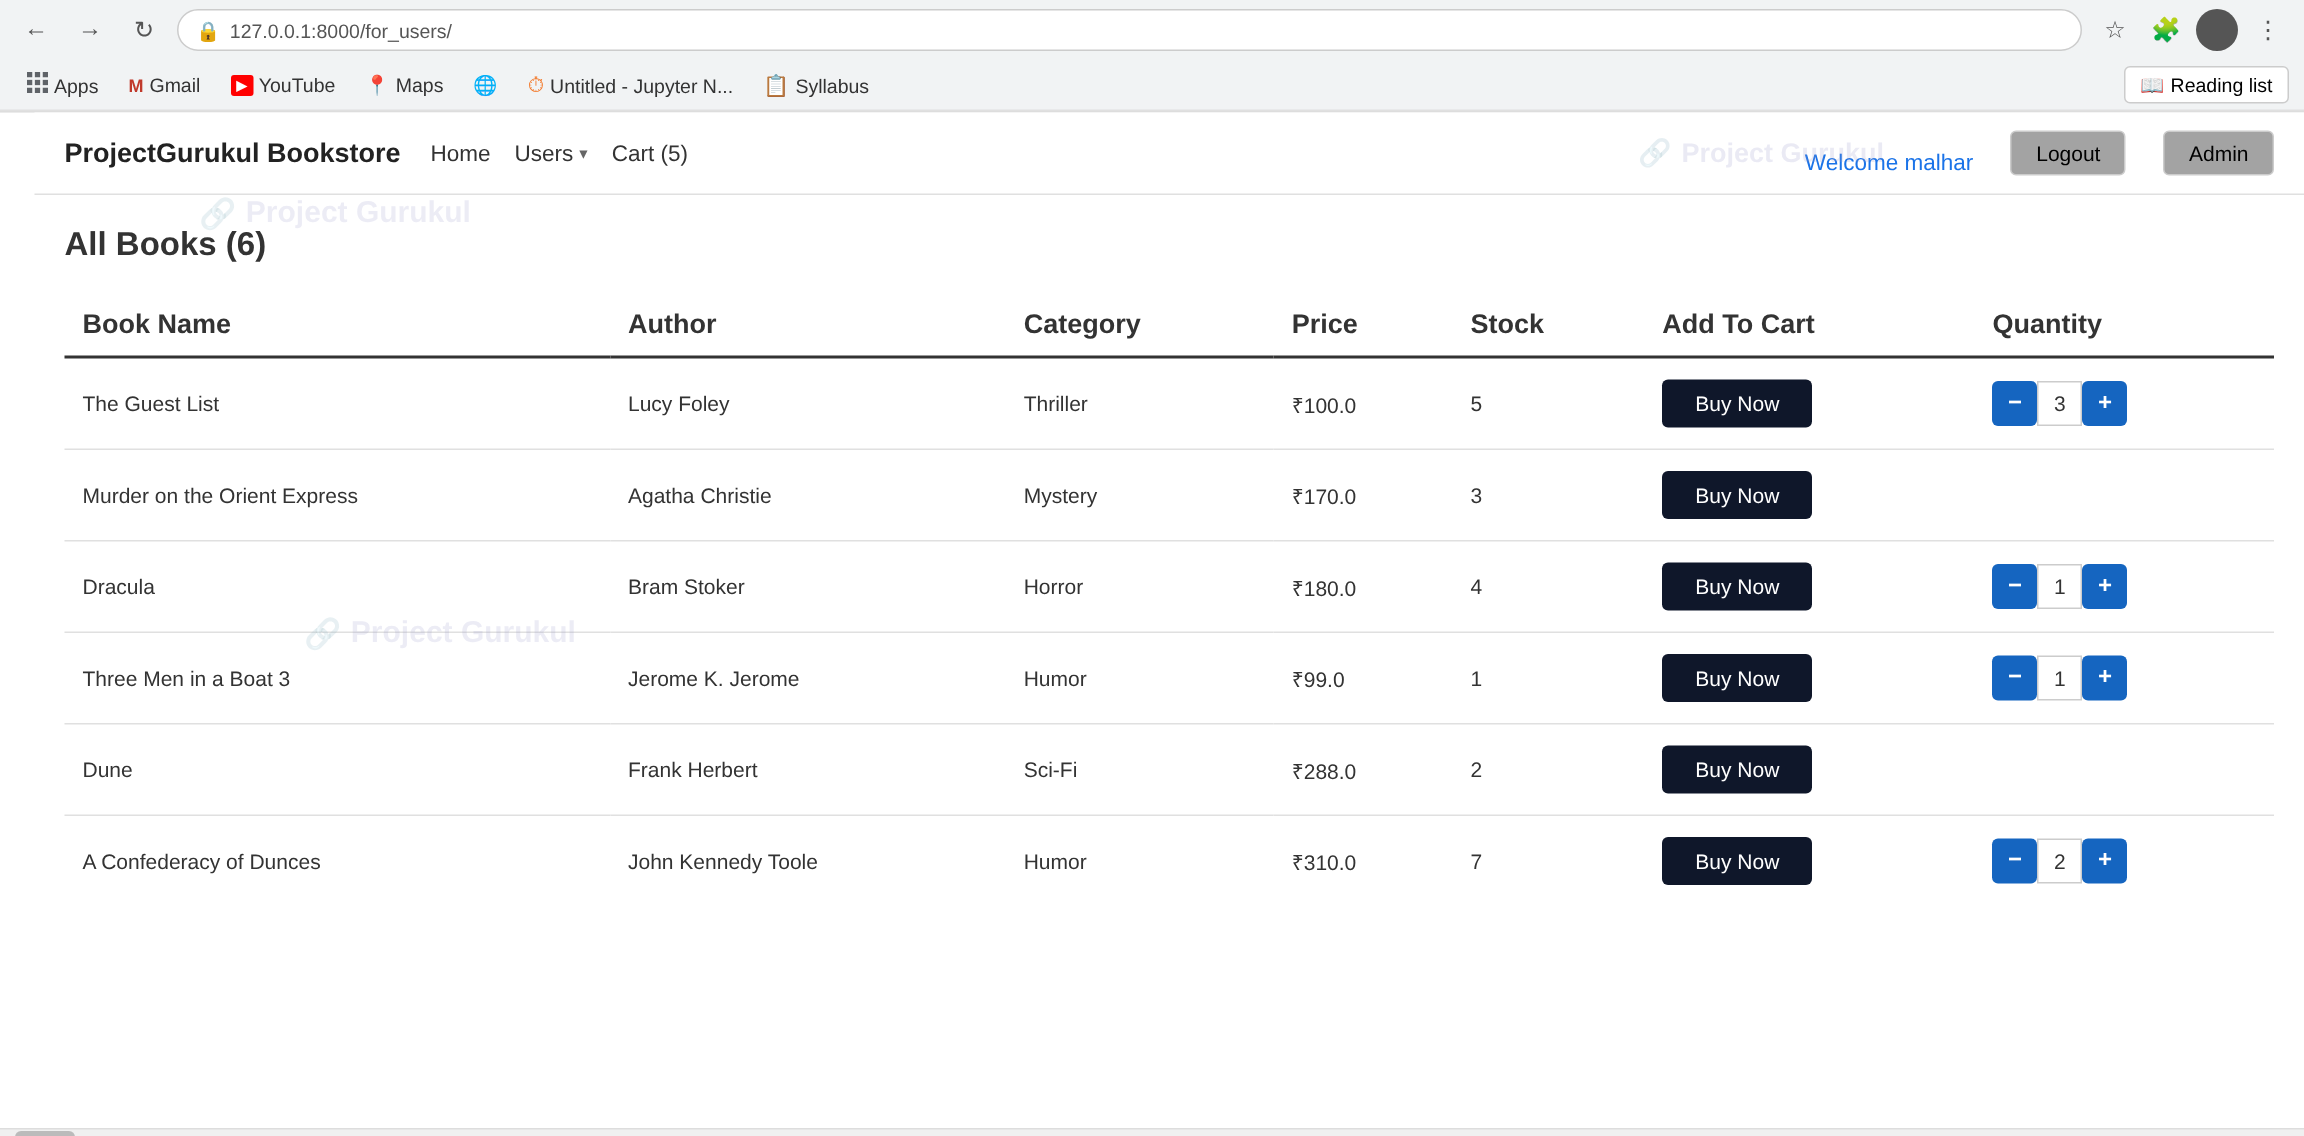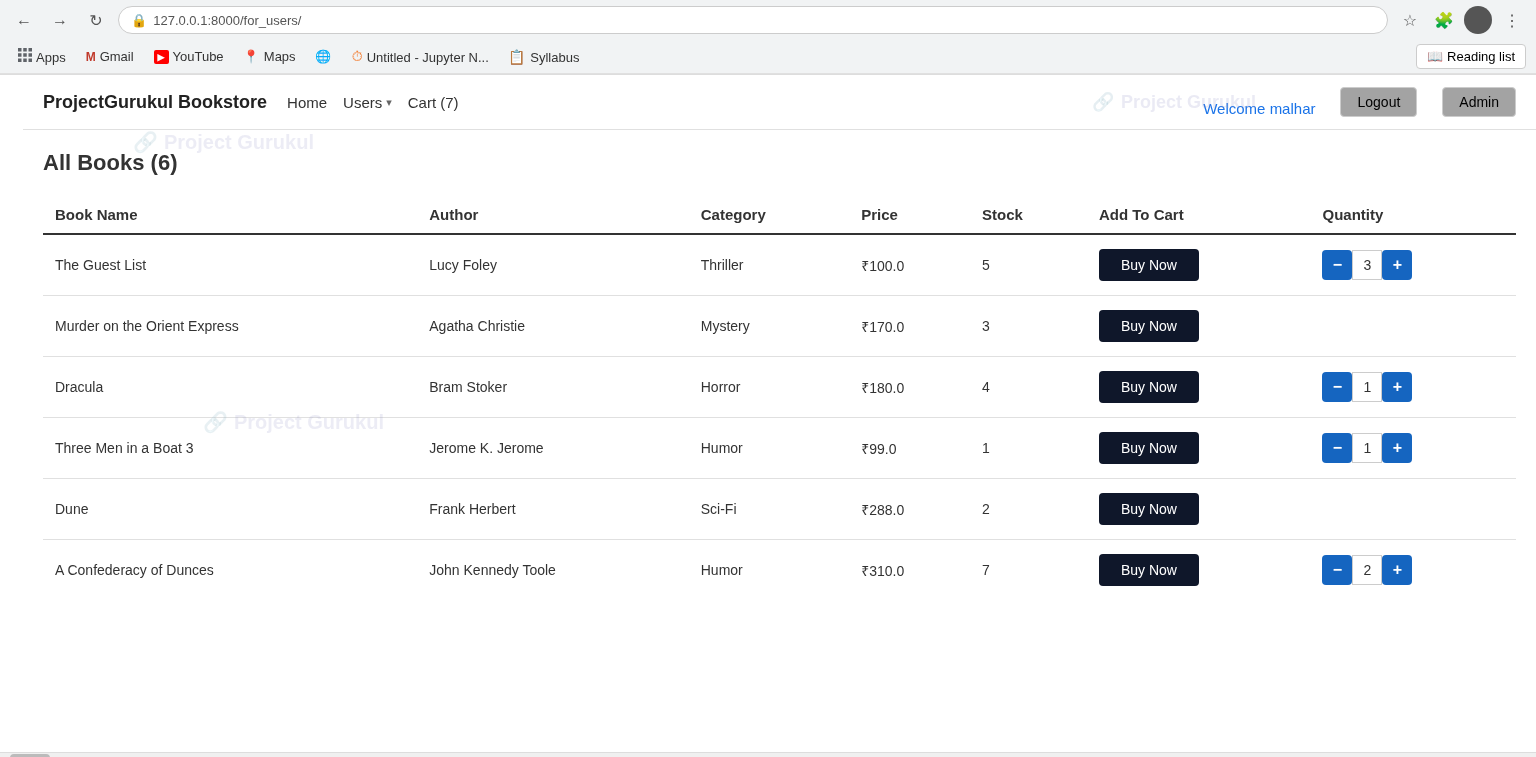--- a/index.html
+++ b/index.html
@@ -155,21 +155,21 @@
 
     
     .books-table {
       width: 100%;
       border-collapse: collapse;
     }
     .books-table th {
       text-align: left;
       padding: 10px 12px;
       font-weight: 700;
-      font-size: 15px;
+      font-size: 18px;
       border-bottom: 2px solid #333;
     }
     .books-table td {
       padding: 14px 12px;
       border-bottom: 1px solid #e0e0e0;
       font-size: 14px;
       vertical-align: middle;
     }
     .books-table tr:last-child td { border-bottom: none; }
 
@@ -333,21 +333,21 @@
 <div class="app-container">
 
   <nav class="navbar">
     <span class="navbar-brand">ProjectGurukul Bookstore</span>
     <div class="navbar-nav">
       <a class="nav-link">Home</a>
       <div class="nav-link nav-dropdown">
         <span>Users</span>
         <span class="chevron">▾</span>
       </div>
-      <a class="nav-link">Cart (7)</a>
+      <a class="nav-link">Cart (5)</a>
     </div>
 
     <div class="watermark" style="position:absolute; right:280px; top:50%; transform:translateY(-50%); font-size:18px; color:rgba(150,150,200,0.2);">
       <span>🔗</span>
       <span>Project Gurukul</span>
     </div>
     <div class="navbar-right">
       <span class="welcome-text">Welcome malhar</span>
       <button class="btn-outline">Logout</button>
       <button class="btn-outline">Admin</button>

